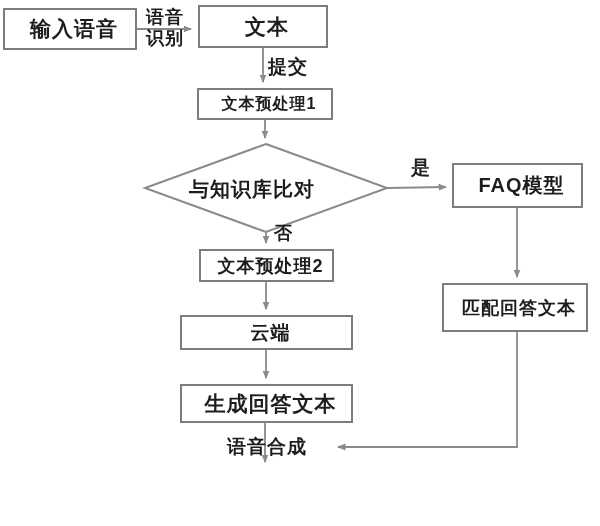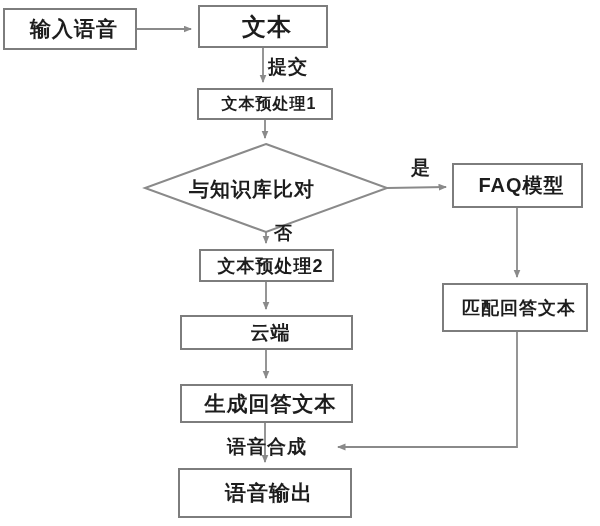--- a/index.html
+++ b/index.html
@@ -49,21 +49,21 @@
     top: 176px;
     width: 200px;
     text-align: center;
     font-size: 20px;
     font-weight: 700;
     color: #1d1d1d;
     letter-spacing: 1px;
   }
   
   .n-input    { left: 3px;   top: 8px;   width: 134px; height: 42px; font-size: 21px; }
-  .n-text     { left: 198px; top: 5px;   width: 130px; height: 43px; font-size: 24px; }
+  .n-text     { left: 198px; top: 5px;   width: 130px; height: 43px; font-size: 21px; }
   .n-pre1     { left: 197px; top: 88px;  width: 136px; height: 32px; font-size: 16px; }
   .n-pre2     { left: 199px; top: 249px; width: 135px; height: 33px; font-size: 18px; }
   .n-cloud    { left: 180px; top: 315px; width: 173px; height: 35px; font-size: 19px; }
   .n-gen      { left: 180px; top: 384px; width: 173px; height: 39px; font-size: 21px; }
   .n-out      { left: 178px; top: 468px; width: 174px; height: 50px; font-size: 21px; }
   .n-faq      { left: 452px; top: 163px; width: 131px; height: 45px; font-size: 20px; }
   .n-match    { left: 442px; top: 283px; width: 146px; height: 49px; font-size: 18px; }
   
   .l-asr      { left: 141px; top: 7px;  width: 48px; font-size: 18px; }
   .l-submit   { left: 268px; top: 56px; font-size: 19px; }
@@ -98,24 +98,25 @@
       <polyline points="517,332 517,447 338,447" marker-end="url(#arr)"></polyline>
     </g>
   </svg>
 
   <div class="node n-input">输入语音</div>
   <div class="node n-text">文本</div>
   <div class="node n-pre1">文本预处理1</div>
   <div class="node n-pre2">文本预处理2</div>
   <div class="node n-gen">生成回答文本</div>
   <div class="node n-cloud">云端</div>
-  <div class="node n-out">语音输出</div>
   <div class="node n-faq">FAQ模型</div>
   <div class="node n-match">匹配回答文本</div>
 
   <div class="diamond-label">与知识库比对</div>
 
+  <div class="edge-label l-asr">语音
+识别</div>
   <div class="edge-label l-submit">提交</div>
   <div class="edge-label l-yes">是</div>
   <div class="edge-label l-no">否</div>
   <div class="edge-label l-tts">语音合成</div>
 
 </div>
 
 </body></html>

